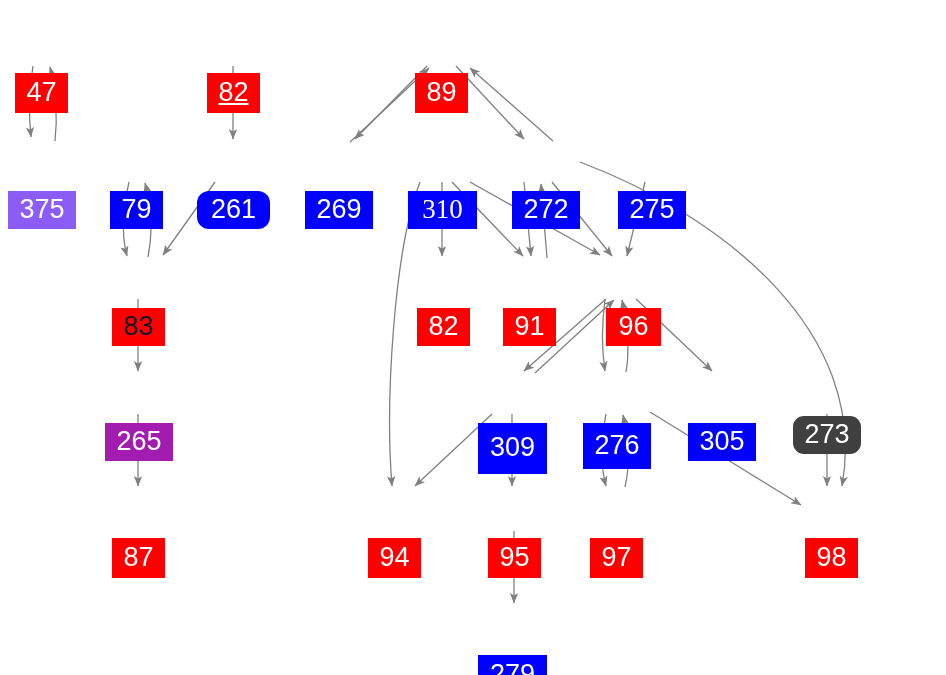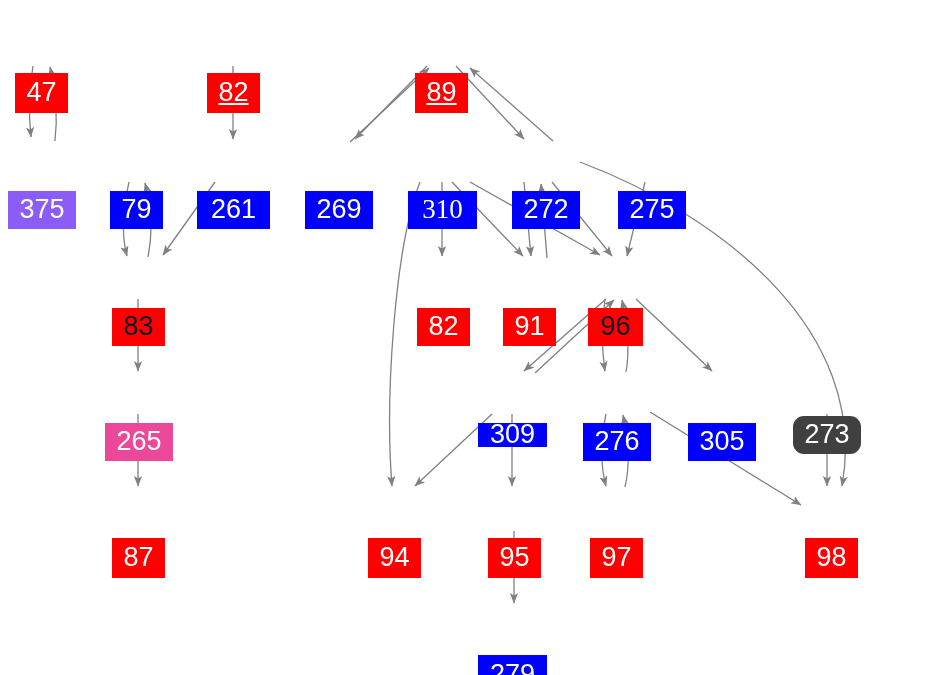--- a/index.html
+++ b/index.html
@@ -91,30 +91,30 @@
       </g>
   </svg>
 
   <div id="node-group">
       <div class="node" style="left: 15px; top: 25px; width: 53px; height: 40px; background: rgb(255, 0, 0); color: rgb(255, 255, 255);">
         <span class="node-label">47</span>
       </div>
       <div class="node" style="left: 207px; top: 25px; width: 53px; height: 40px; background: rgb(255, 0, 0); color: rgb(255, 255, 255); text-decoration: underline;">
         <span class="node-label">82</span>
       </div>
-      <div class="node" style="left: 415px; top: 25px; width: 53px; height: 40px; background: rgb(255, 0, 0); color: rgb(255, 255, 255); text-decoration: underline;">
+      <div class="node" style="left: 415px; top: 25px; width: 53px; height: 40px; background: rgb(255, 0, 0); color: rgb(255, 255, 255);">
         <span class="node-label">89</span>
       </div>
       <div class="node" style="left: 8px; top: 143px; width: 68px; height: 38px; background: #8b5cf6; color: rgb(255, 255, 255);">
         <span class="node-label">375</span>
       </div>
       <div class="node" style="left: 110px; top: 143px; width: 53px; height: 38px; background: rgb(0, 0, 255); color: rgb(255, 255, 255);">
         <span class="node-label">79</span>
       </div>
-      <div class="node" style="left: 197px; top: 143px; width: 73px; height: 38px; background: rgb(0, 0, 255); color: rgb(255, 255, 255);">
+      <div class="node" style="left: 197px; top: 143px; width: 73px; height: 38px; background: rgb(0, 0, 255); color: rgb(255, 255, 255); border-radius: 12px;">
         <span class="node-label">261</span>
       </div>
       <div class="node" style="left: 305px; top: 143px; width: 68px; height: 38px; background: rgb(0, 0, 255); color: rgb(255, 255, 255);">
         <span class="node-label">269</span>
       </div>
       <div class="node" style="left: 408px; top: 143px; width: 69px; height: 38px; background: rgb(0, 0, 255); color: rgb(255, 255, 255); font-family: Liberation Serif, serif;">
         <span class="node-label">310</span>
       </div>
       <div class="node" style="left: 512px; top: 143px; width: 68px; height: 38px; background: rgb(0, 0, 255); color: rgb(255, 255, 255);">
         <span class="node-label">272</span>
@@ -124,30 +124,30 @@
       </div>
       <div class="node" style="left: 112px; top: 260px; width: 53px; height: 38px; background: rgb(255, 0, 0); color: #0f172a;">
         <span class="node-label">83</span>
       </div>
       <div class="node" style="left: 417px; top: 260px; width: 53px; height: 38px; background: rgb(255, 0, 0); color: rgb(255, 255, 255);">
         <span class="node-label">82</span>
       </div>
       <div class="node" style="left: 503px; top: 260px; width: 53px; height: 38px; background: rgb(255, 0, 0); color: rgb(255, 255, 255);">
         <span class="node-label">91</span>
       </div>
-      <div class="node" style="left: 588px; top: 260px; width: 55px; height: 38px; background: rgb(255, 0, 0); color: #0f172a;">
+      <div class="node" style="left: 606px; top: 260px; width: 55px; height: 38px; background: rgb(255, 0, 0); color: #ffffff;">
         <span class="node-label">96</span>
       </div>
-      <div class="node" style="left: 105px; top: 375px; width: 68px; height: 38px; background: #ec4899; color: rgb(255, 255, 255);">
+      <div class="node" style="left: 105px; top: 375px; width: 68px; height: 38px; background: #a21caf; color: rgb(255, 255, 255);">
         <span class="node-label">265</span>
       </div>
-      <div class="node" style="left: 478px; top: 375px; width: 69px; height: 24px; background: rgb(0, 0, 255); color: rgb(255, 255, 255);">
+      <div class="node" style="left: 478px; top: 375px; width: 69px; height: 51px; background: rgb(0, 0, 255); color: rgb(255, 255, 255);">
         <span class="node-label">309</span>
       </div>
-      <div class="node" style="left: 583px; top: 375px; width: 68px; height: 38px; background: rgb(0, 0, 255); color: rgb(255, 255, 255);">
+      <div class="node" style="left: 583px; top: 375px; width: 68px; height: 46px; background: rgb(0, 0, 255); color: rgb(255, 255, 255);">
         <span class="node-label">276</span>
       </div>
       <div class="node" style="left: 688px; top: 375px; width: 68px; height: 38px; background: rgb(0, 0, 255); color: rgb(255, 255, 255);">
         <span class="node-label">305</span>
       </div>
       <div class="node" style="left: 793px; top: 368px; width: 68px; height: 38px; background: #404040; color: rgb(255, 255, 255); border-radius: 11px;">
         <span class="node-label">273</span>
       </div>
       <div class="node" style="left: 112px; top: 490px; width: 53px; height: 40px; background: rgb(255, 0, 0); color: rgb(255, 255, 255);">
         <span class="node-label">87</span>

